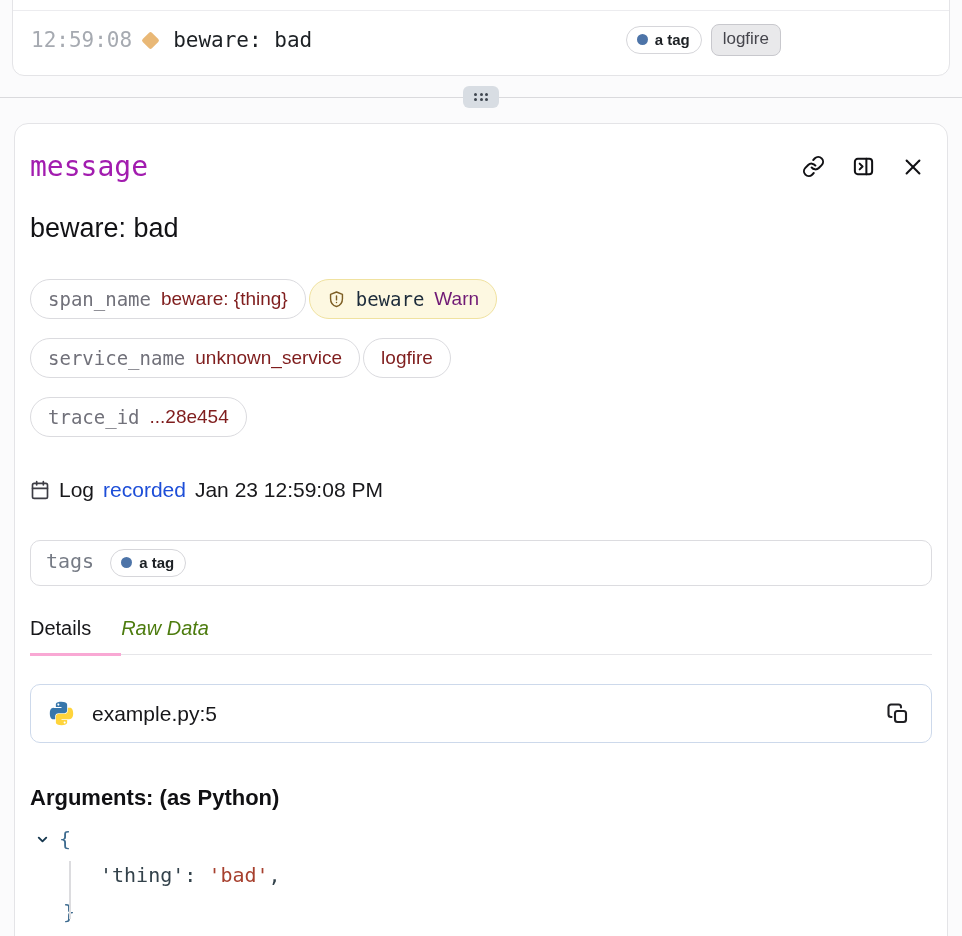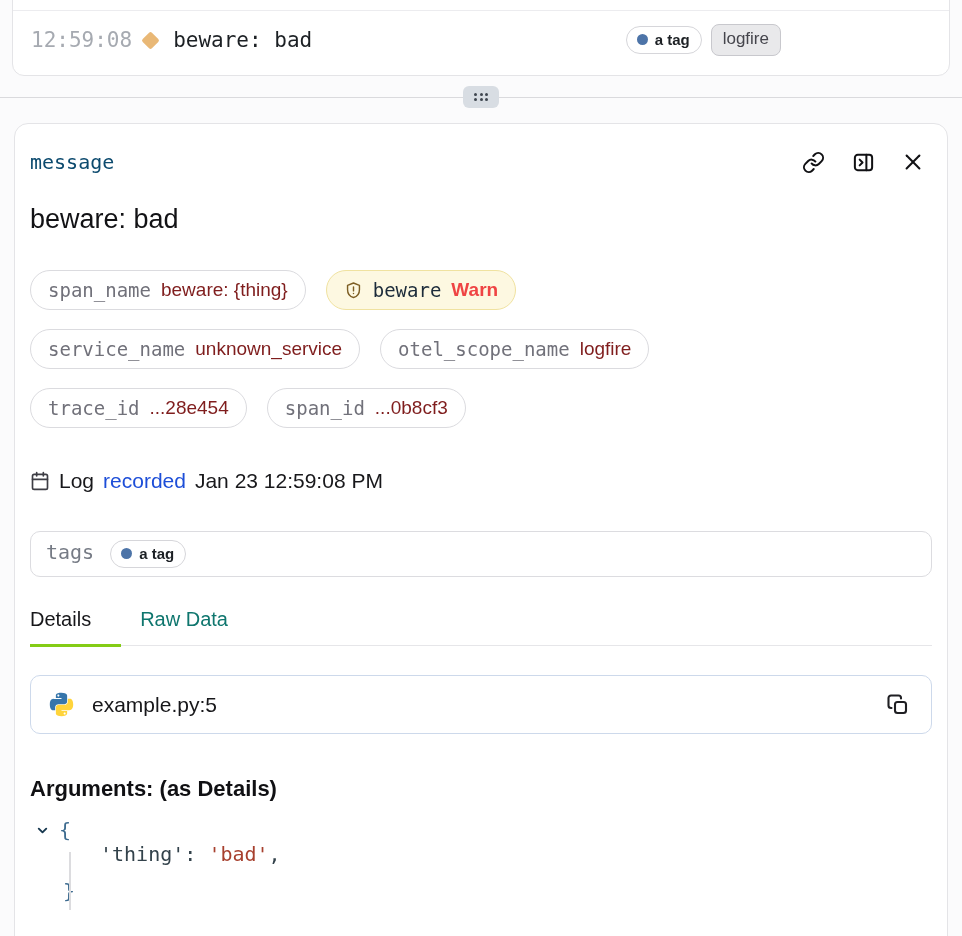--- a/index.html
+++ b/index.html
@@ -51,71 +51,71 @@
   .grip { display: grid; grid-template-columns: repeat(3, 3px); grid-template-rows: repeat(2, 3px); gap: 2.5px; }
   .grip span { width: 3px; height: 3px; border-radius: 50%; background: #3f464f; }
 
   
   .panel {
     margin: 12px 14px 0 14px;
     background: #fff; border: 1px solid #e4e4e7; border-radius: 14px;
     padding: 26px 15px 80px 15px;
   }
   .panel-header { display: flex; align-items: center; }
-  .panel-label { font-size: 20px; color: #0c4a6e; }
+  .panel-label { font-size: 28px; color: #a21caf; }
   .panel-actions { margin-left: auto; display: flex; gap: 27px; align-items: center; padding-right: 8px; }
   .icon-btn { display: inline-flex; cursor: pointer; color: #111114; }
   .icon-btn svg { display: block; }
 
   .panel-title { font-size: 27px; font-weight: 400; margin-top: 30px; color: #121215; }
 
   .pills { margin-top: 35px; }
-  .pill-row { display: flex; gap: 20px; margin-top: 19px; }
+  .pill-row { display: flex; gap: 3px; margin-top: 19px; }
   .pill-row:first-child { margin-top: 0; }
   .pill {
     display: inline-flex; align-items: center; gap: 10px;
     border: 1px solid #dbdbdf; border-radius: 999px; padding: 8px 17px;
     font-size: 19px; background: #fff; cursor: pointer;
   }
   .pill .k { color: #71717a; }
   .pill .v { color: #7f1d1d; }
   .pill.warn { background: #fdf8e1; border-color: #f0e2a0; }
   .pill.warn .k { color: #1c2b3a; }
-  .pill.warn .v { color: #ef4444; font-weight: 700; }
+  .pill.warn .v { color: #701a75; font-weight: 400; }
   .shield { color: #7d5e24; display: inline-flex; }
 
   .recorded-row { display: flex; align-items: center; margin-top: 41px; font-size: 21px; gap: 9px; }
   .recorded-row .cal { display: inline-flex; color: #3d3d44; }
   .recorded-verb { color: #1d4ed8; }
 
   .tags-box {
     margin-top: 38px; border: 1px solid #dcdce0; border-radius: 10px;
     padding: 8px 15px; display: flex; align-items: flex-start; gap: 16px; min-height: 45px;
   }
   .tags-label { font-size: 20px; color: #767b85; }
 
   .tabs { margin-top: 31px; display: flex; border-bottom: 1px solid #e6e6e9; }
   .tab { font-size: 20px; padding: 0 0 13px 0; color: #17171a; cursor: pointer; }
-  .tab.active { border-bottom: 3px solid #84cc16; margin-bottom: -2px; padding-right: 30px; }
-  .tab.inactive { margin-left: 19px; color: #0f766e; }
+  .tab.active { border-bottom: 3px solid #f9a8d4; margin-bottom: -2px; padding-right: 30px; }
+  .tab.inactive { color: #4d7c0f; font-style: italic; }
 
   .source-box {
     margin-top: 29px; border: 1.5px solid #cdd9eb; border-radius: 10px;
     padding: 15px 17px; display: flex; align-items: center; gap: 17px; cursor: pointer;
   }
   .source-text { font-size: 21px; color: #17171a; }
   .copy-btn { margin-left: auto; display: inline-flex; color: #1f1f23; cursor: pointer; padding-right: 4px; }
 
   .args-heading { margin-top: 42px; font-size: 22px; font-weight: bold; color: #101013; }
 
   .code { position: relative; margin-top: 16px; font-family: "DejaVu Sans Mono", monospace; font-size: 20px; }
   .code-line1 { display: flex; align-items: center; gap: 9px; padding-left: 5px; }
   .code-toggle { display: inline-flex; color: #17384f; cursor: pointer; }
   .brace { color: #3d6b8f; }
-  .code-line2 { padding-left: 70px; margin-top: 0; }
+  .code-line2 { padding-left: 70px; margin-top: 12px; }
   .code-line3 { padding-left: 33px; margin-top: 13px; }
   .code-key { color: #33424b; }
   .code-str { color: #a7402e; }
   .code-punct { color: #33424b; }
   .indent-guide { position: absolute; left: 39px; top: 34px; height: 58px; width: 1.5px; background: #dcdcdf; }
 </style>
 </head>
 <body>
 
 <div class="top-card">
@@ -195,32 +195,27 @@
         <span class="k mono">beware</span>
         <span class="v">Warn</span>
       </span>
     </div>
     <div class="pill-row">
       <span class="pill">
         <span class="k mono">service_name</span>
         <span class="v">unknown_service</span>
       </span>
       <span class="pill">
-        <span class="k mono">otel_scope_name</span>
         <span class="v">logfire</span>
       </span>
     </div>
     <div class="pill-row">
       <span class="pill">
         <span class="k mono">trace_id</span>
         <span class="v">...28e454</span>
-      </span>
-      <span class="pill">
-        <span class="k mono">span_id</span>
-        <span class="v">...0b8cf3</span>
       </span>
     </div>
   </div>
 
   <div class="recorded-row">
     <span class="cal">
       <svg width="20" height="20" viewBox="0 0 24 24" fill="none" stroke="currentColor" stroke-width="2" stroke-linecap="round" stroke-linejoin="round">
           <rect x="3" y="4" width="18" height="18" rx="2"></rect>
           <line x1="16" y1="2" x2="16" y2="6"></line>
           <line x1="8" y1="2" x2="8" y2="6"></line>
@@ -254,21 +249,21 @@
     </span>
     <span class="source-text">example.py:5</span>
     <span class="copy-btn">
       <svg width="24" height="24" viewBox="0 0 24 24" fill="none" stroke="currentColor" stroke-width="2.1" stroke-linecap="round" stroke-linejoin="round">
           <rect x="9" y="9" width="11" height="11" rx="2.5"></rect>
           <path d="M5.5 15H5a2.5 2.5 0 0 1-2.5-2.5V5A2.5 2.5 0 0 1 5 2.5h7.5A2.5 2.5 0 0 1 15 5v.5"></path>
         </svg>
     </span>
   </div>
 
-  <div class="args-heading">Arguments: (as Details)</div>
+  <div class="args-heading">Arguments: (as Python)</div>
 
   <div class="code">
     <span class="indent-guide"></span>
     <div class="code-line1">
       <span class="code-toggle">
         <svg width="15" height="15" viewBox="0 0 24 24" fill="none" stroke="currentColor" stroke-width="3" stroke-linecap="round" stroke-linejoin="round">
             <polyline points="6 9 12 15 18 9"></polyline>
           </svg>
       </span>
       <span class="brace">{</span>

